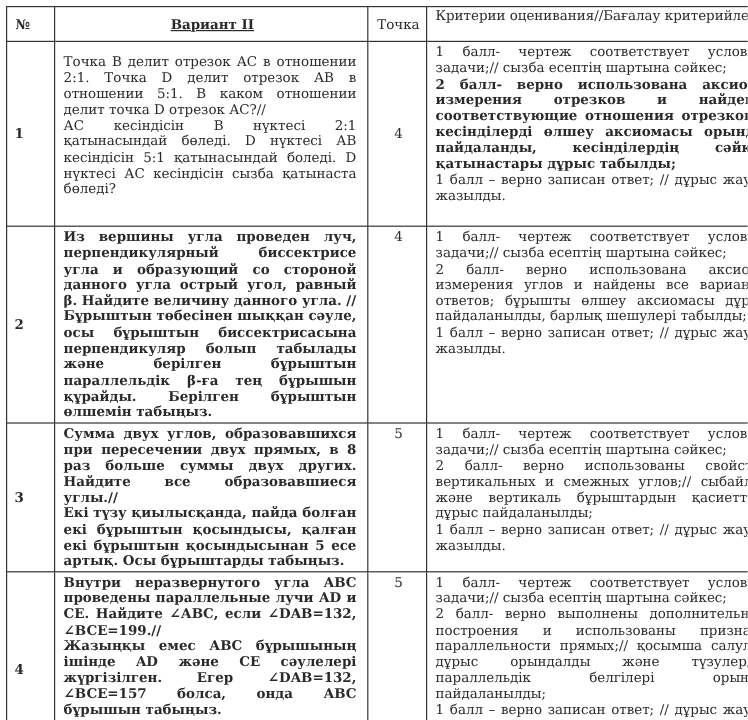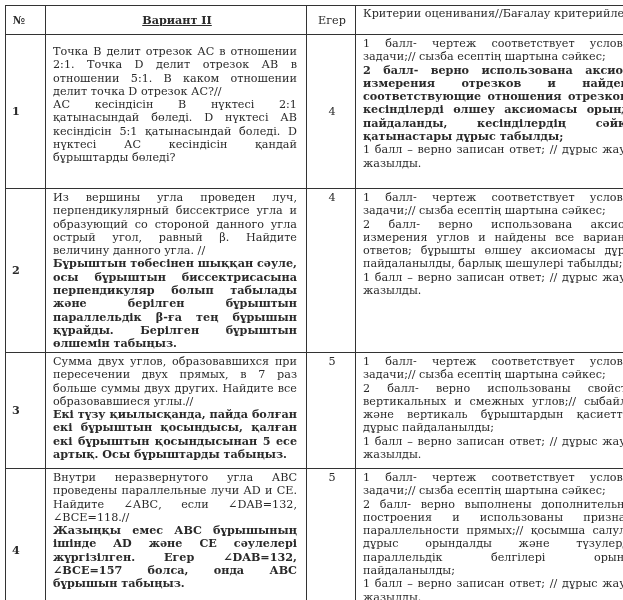--- a/index.html
+++ b/index.html
@@ -14,21 +14,21 @@
   col.c-crit { width: 290px; }
   th { font-weight: normal; text-align: left; vertical-align: middle; height: 25px; }
   th.num, th.task { font-weight: bold; }
   th.task { text-align: center; text-decoration: underline; }
   th.score { text-align: center; }
   th.crit { vertical-align: top; padding-top: 1px; }
   td.num { vertical-align: middle; font-weight: bold; padding-left: 6px; }
   td.score { text-align: center; padding-top: 2px; }
   td.task p, td.crit p { margin: 0; text-align: justify; }
   td.task { padding-right: 9px; }
-  .task-ru { font-weight: normal; }
+  .task-ru { font-weight: bold; }
   .task-kz { font-weight: bold; }
   tr.r1 td { height: 142px; }
   tr.r1 td.task { padding-top: 10px; font-weight: normal; }
   tr.r1 td.task .task-ru, tr.r1 td.task .task-kz { font-weight: normal; }
   tr.r1 td.score { vertical-align: middle; }
   tr.r2 td { height: 160px; }
   tr.r3 td { height: 112px; }
   tr.r4 td { height: 160px; }
   .crit p { font-weight: normal; }
   .crit p.b { font-weight: bold; }
@@ -40,30 +40,30 @@
   <colgroup>
     <col class="c-num">
       <col class="c-task">
       <col class="c-score">
       <col class="c-crit">
   </colgroup>
   <thead>
     <tr>
       <th class="num">№</th>
       <th class="task">Вариант II</th>
-      <th class="score">Егер</th>
+      <th class="score">Точка</th>
       <th class="crit">Критерии оценивания//Бағалау критерийлері</th>
     </tr>
   </thead>
   <tbody>
     <tr class="r1">
       <td class="num">1</td>
       <td class="task">
         <p class="task-ru">Точка В делит отрезок АС в отношении 2:1. Точка D делит отрезок АВ в отношении 5:1. В каком отношении делит точка D отрезок АС?//</p>
-        <p class="task-kz">АС кесіндісін В нүктесі 2:1 қатынасындай бөледі. D нүктесі АВ кесіндісін 5:1 қатынасындай боледі. D нүктесі АС кесіндісін қандай бұрыштарды бөледі?</p>
+        <p class="task-kz">АС кесіндісін В нүктесі 2:1 қатынасындай бөледі. D нүктесі АВ кесіндісін 5:1 қатынасындай боледі. D нүктесі АС кесіндісін сызба қатынаста бөледі?</p>
       </td>
       <td class="score">4</td>
       <td class="crit">
         <p>1 балл- чертеж соответствует условию задачи;// сызба есептің шартына сәйкес;</p>
         <p class="b">2 балл- верно использована аксиома измерения отрезков и найдены соответствующие отношения отрезков;// кесінділерді өлшеу аксиомасы орынды пайдаланды, кесінділердің сәйкес қатынастары дұрыс табылды;</p>
         <p>1 балл – верно записан ответ; // дұрыс жауап жазылды.</p>
       </td>
     </tr>
     <tr class="r2">
       <td class="num">2</td>
@@ -74,34 +74,34 @@
       <td class="score">4</td>
       <td class="crit">
         <p>1 балл- чертеж соответствует условию задачи;// сызба есептің шартына сәйкес;</p>
         <p>2 балл- верно использована аксиома измерения углов и найдены все варианты ответов; бұрышты өлшеу аксиомасы дұрыс пайдаланылды, барлық шешулері табылды;</p>
         <p>1 балл – верно записан ответ; // дұрыс жауап жазылды.</p>
       </td>
     </tr>
     <tr class="r3">
       <td class="num">3</td>
       <td class="task">
-        <p class="task-ru">Сумма двух углов, образовавшихся при пересечении двух прямых, в 7 раз больше суммы двух других. Найдите все образовавшиеся углы.//</p>
+        <p class="task-ru">Сумма двух углов, образовавшихся при пересечении двух прямых, в 8 раз больше суммы двух других. Найдите все образовавшиеся углы.//</p>
         <p class="task-kz">Екі түзу қиылысқанда, пайда болған екі бұрыштын қосындысы, қалған екі бұрыштын қосындысынан 5 есе артық. Осы бұрыштарды табыңыз.</p>
       </td>
       <td class="score">5</td>
       <td class="crit">
         <p>1 балл- чертеж соответствует условию задачи;// сызба есептің шартына сәйкес;</p>
         <p>2 балл- верно использованы свойства вертикальных и смежных углов;// сыбайлас және вертикаль бұрыштардын қасиеттері дұрыс пайдаланылды;</p>
         <p>1 балл – верно записан ответ; // дұрыс жауап жазылды.</p>
       </td>
     </tr>
     <tr class="r4">
       <td class="num">4</td>
       <td class="task">
-        <p class="task-ru">Внутри неразвернутого угла АВС проведены параллельные лучи AD и СЕ. Найдите ∠АВС, если ∠DAB=132, ∠BCE=118.//</p>
+        <p class="task-ru">Внутри неразвернутого угла АВС проведены параллельные лучи AD и СЕ. Найдите ∠АВС, если ∠DAB=132, ∠BCE=199.//</p>
         <p class="task-kz">Жазыңқы емес АВС бұрышының ішінде AD және СЕ сәулелері жүргізілген. Егер ∠DAB=132, ∠BCE=157 болса, онда АВС бұрышын табыңыз.</p>
       </td>
       <td class="score">5</td>
       <td class="crit">
         <p>1 балл- чертеж соответствует условию задачи;// сызба есептің шартына сәйкес;</p>
         <p>2 балл- верно выполнены дополнительные построения и использованы признаки параллельности прямых;// қосымша салулар дұрыс орындалды және түзулердің параллельдік белгілері орынды пайдаланылды;</p>
         <p>1 балл – верно записан ответ; // дұрыс жауап жазылды.</p>
       </td>
     </tr>
   </tbody>

